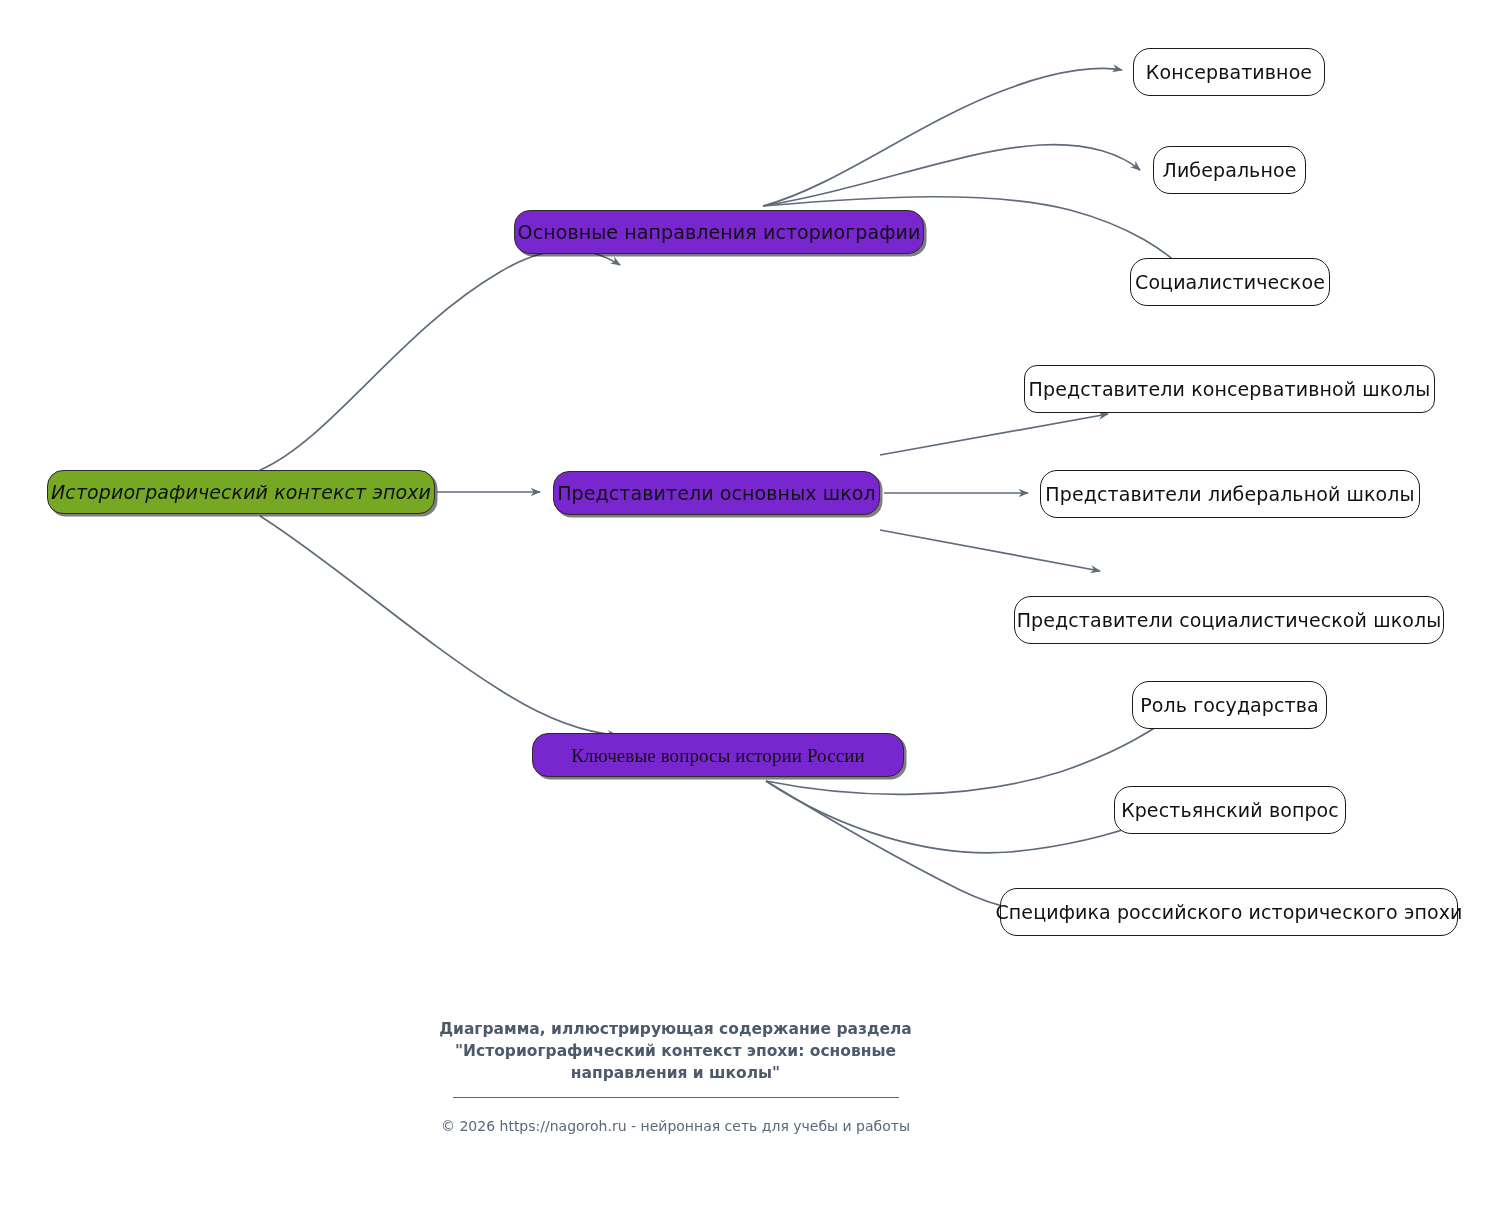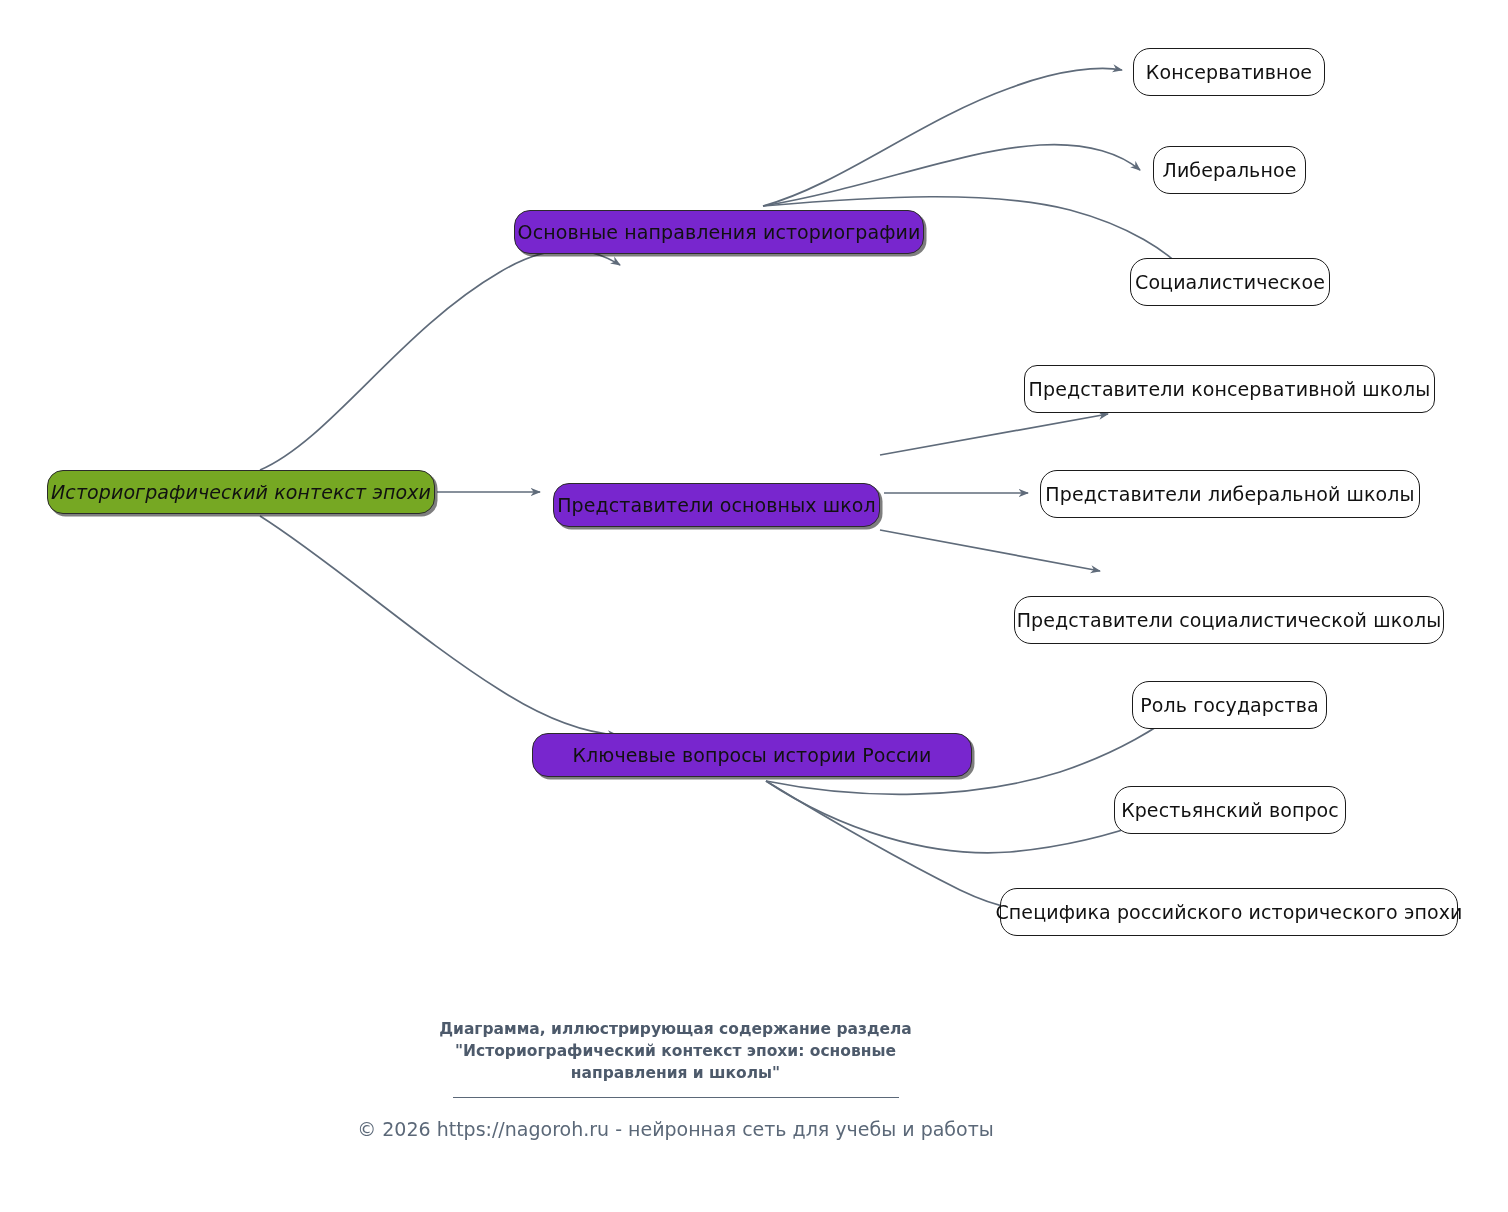--- a/index.html
+++ b/index.html
@@ -86,21 +86,21 @@
   }
   .caption-rule {
     width: 446px;
     height: 0;
     margin: 13px auto 0 auto;
     border-top: 1.6px solid #5b6878;
   }
   .caption-credit {
     margin-top: 19px;
     font-family: "DejaVu Sans", sans-serif;
-    font-size: 19px;
+    font-size: 14px;
     color: #5b6878;
     line-height: 1.3;
   }
 </style>
 </head>
 <body>
 
 <div id="canvas">
 
   <svg class="diagram-svg" viewBox="0 0 1508 990" xmlns="http://www.w3.org/2000/svg">
@@ -145,37 +145,37 @@
   </div>
 
   <div class="node node-leaf" style="left:1153px; top:146px; width:153px; height:48px;">
     <span>Либеральное</span>
   </div>
 
   <div class="node node-leaf" style="left:1130px; top:258px; width:200px; height:48px;">
     <span>Социалистическое</span>
   </div>
 
-  <div class="node node-branch" style="left:553px; top:483px; width:327px; height:44px;">
+  <div class="node node-branch" style="left:553px; top:471px; width:327px; height:44px;">
     <span>Представители основных школ</span>
   </div>
 
   <div class="node node-leaf" style="left:1024px; top:365px; width:411px; height:48px;border-radius:13px;">
     <span>Представители консервативной школы</span>
   </div>
 
   <div class="node node-leaf" style="left:1040px; top:470px; width:380px; height:48px;">
     <span>Представители либеральной школы</span>
   </div>
 
   <div class="node node-leaf" style="left:1014px; top:596px; width:430px; height:48px;">
     <span>Представители социалистической школы</span>
   </div>
 
-  <div class="node node-branch" style="left:532px; top:733px; width:440px; height:44px;">
+  <div class="node node-branch" style="left:532px; top:733px; width:372px; height:44px;font-family:Liberation Serif, serif;">
     <span>Ключевые вопросы истории России</span>
   </div>
 
   <div class="node node-leaf" style="left:1132px; top:681px; width:195px; height:48px;">
     <span>Роль государства</span>
   </div>
 
   <div class="node node-leaf" style="left:1114px; top:786px; width:232px; height:48px;">
     <span>Крестьянский вопрос</span>
   </div>

